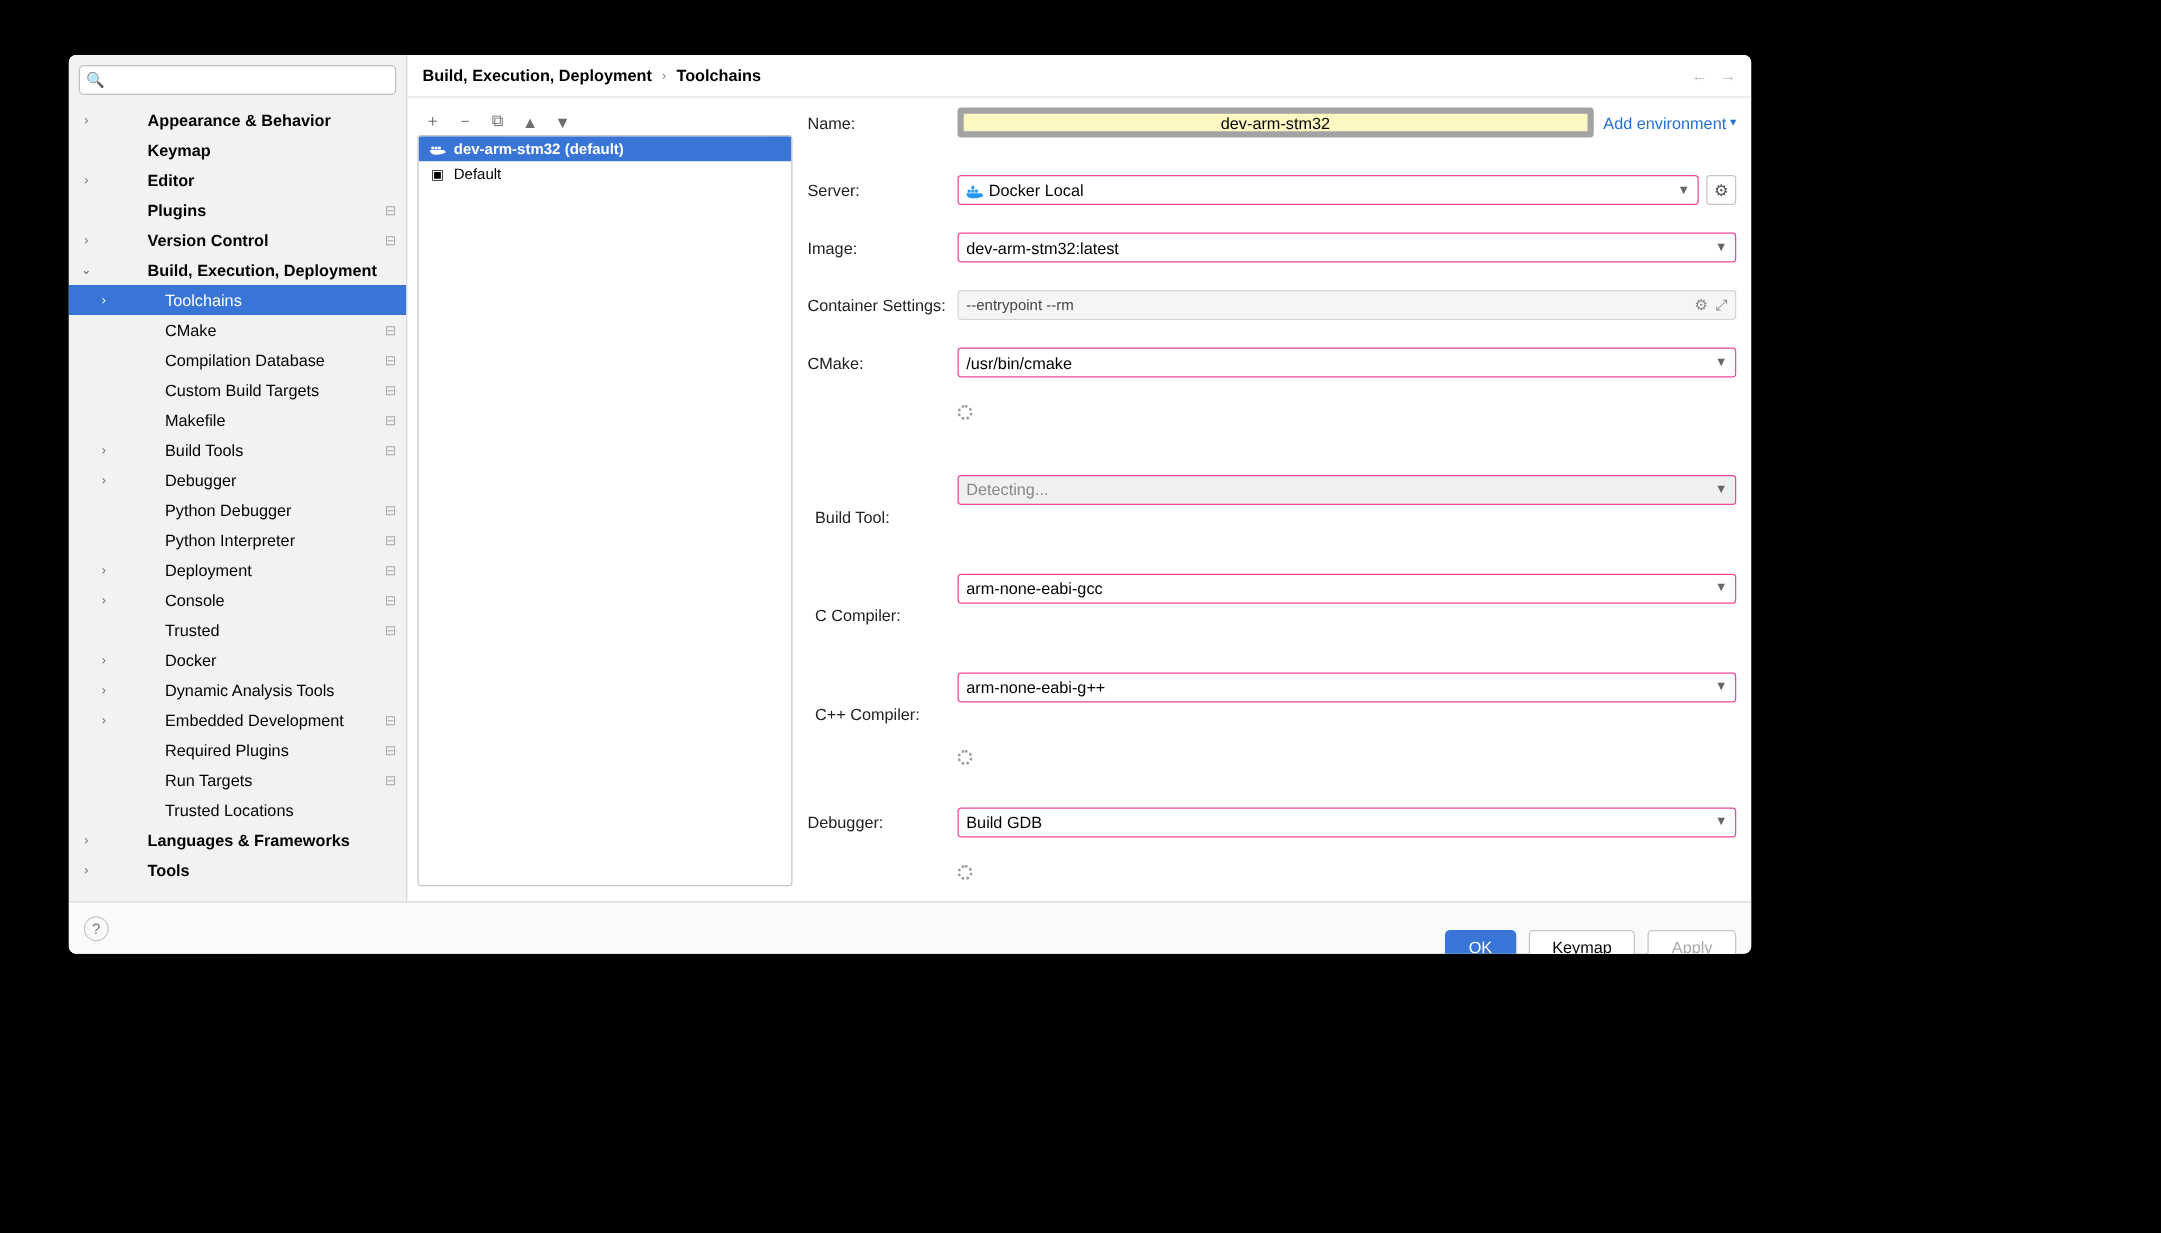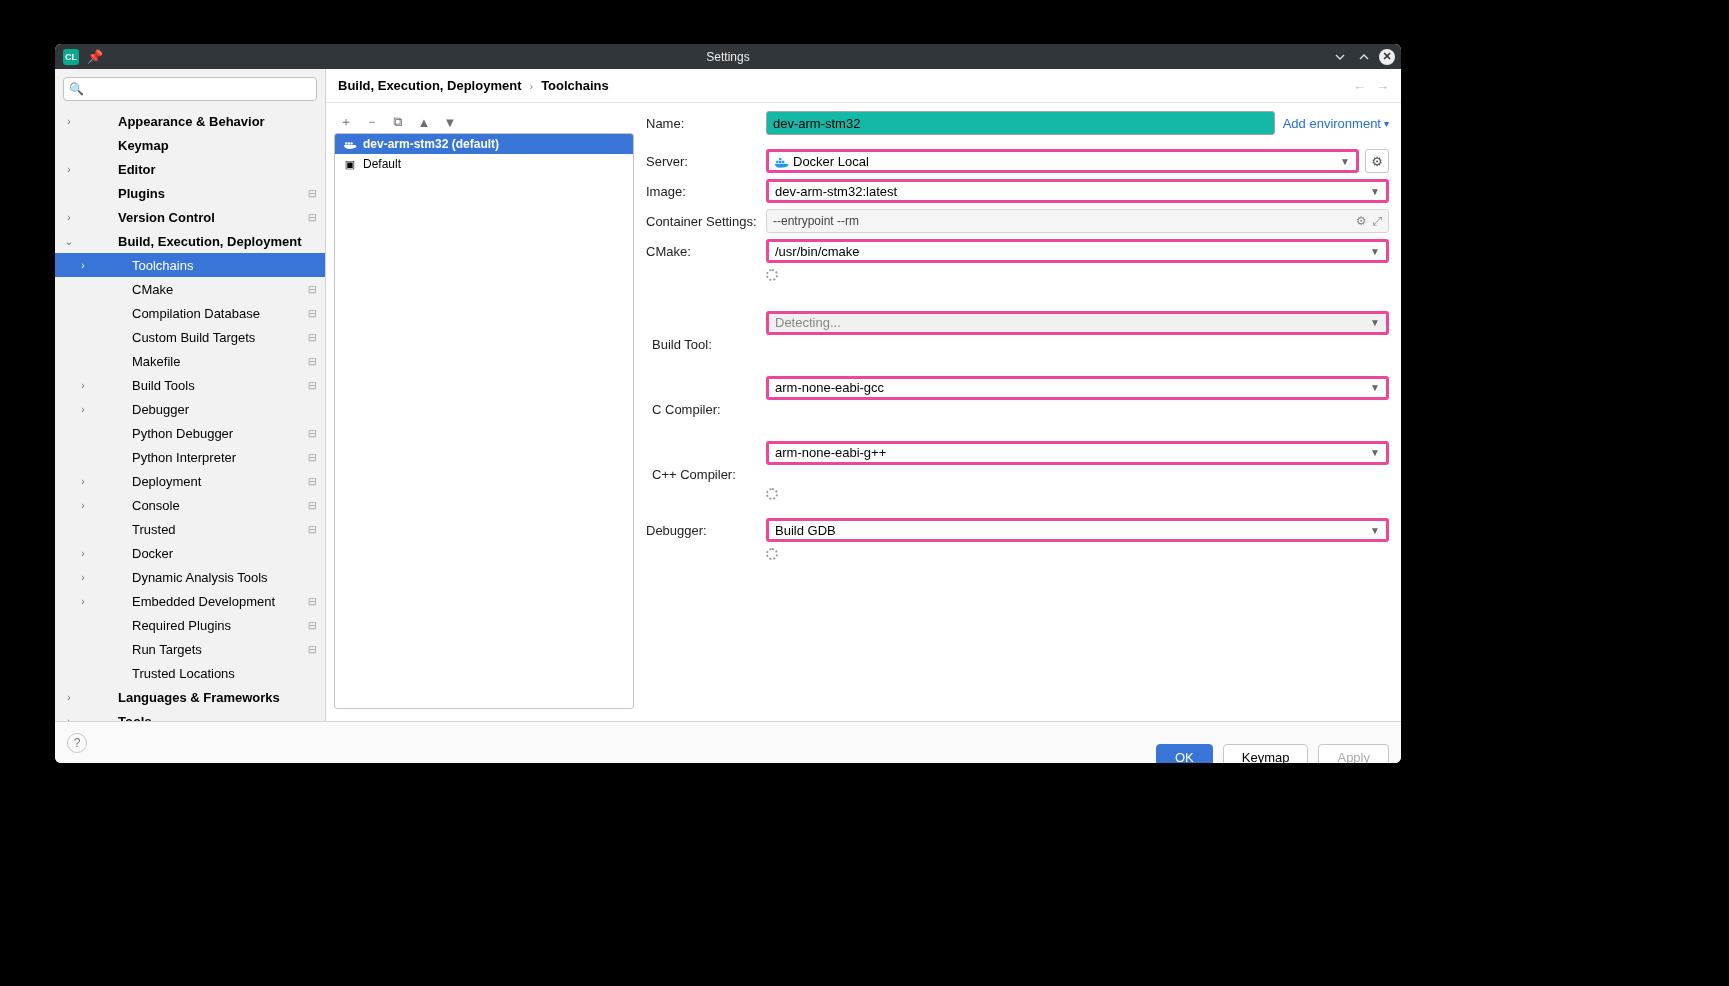--- a/index.html
+++ b/index.html
@@ -38,26 +38,26 @@
 
   .content { flex: 1; display: flex; padding: 8px 12px 12px 8px; gap: 12px; overflow: hidden; }
   .listcol { width: 300px; display: flex; flex-direction: column; }
   .list-toolbar { height: 22px; display: flex; align-items: center; gap: 10px; padding-left: 4px; }
   .list-toolbar .tbtn { color: #6e6e6e; font-size: 13px; cursor: pointer; width: 16px; text-align: center; }
   .listbox { flex: 1; border: 1px solid #c5c5c5; border-radius: 3px; background: #fff; overflow: hidden; }
   .list-item { height: 20px; display: flex; align-items: center; padding-left: 8px; font-size: 12px; gap: 6px; }
   .list-item.selected { background: #3875d6; color: #fff; font-weight: 600; }
   .list-item .licon { width: 14px; height: 14px; display: inline-flex; align-items: center; justify-content: center; font-size: 11px; }
 
-  .form { flex: 1; display: flex; flex-direction: column; gap: 6px; font-size: 13px; }
+  .form { flex: 1; display: flex; flex-direction: column; gap: 22px; font-size: 13px; }
   .row { display: flex; align-items: center; min-height: 24px; }
   .row .lbl { width: 120px; color: #222; }
   .row .lbl.indent { padding-left: 6px; width: 120px; margin-top: 44px; }
-  .row input[type=text] { flex: 1; height: 24px; border: 1px solid #a3a3a3; border-radius: 3px; padding: 0 6px; font-size: 13px; background: #14b8a6; }
-  .row .combo { flex: 1; height: 24px; border: 3px solid #ec4899; border-radius: 3px; padding: 0 6px; font-size: 13px; background: #fff; display: flex; align-items: center; position: relative; }
+  .row input[type=text] { flex: 1; height: 24px; border: 5px solid #a3a3a3; border-radius: 3px; padding: 0 6px; font-size: 13px; background: #fef9c3; text-align: center; }
+  .row .combo { flex: 1; height: 24px; border: 1px solid #ec4899; border-radius: 3px; padding: 0 6px; font-size: 13px; background: #fff; display: flex; align-items: center; position: relative; }
   .row .combo.disabled { background: #f0f0f0; color: #888; }
   .row .combo .dd { position: absolute; right: 6px; color: #666; font-size: 10px; }
   .row .link { color: #2470d8; cursor: pointer; margin-left: 8px; display: flex; align-items: center; gap: 3px; }
   .row .gearbtn { width: 24px; height: 24px; border: 1px solid #c5c5c5; border-radius: 3px; display: flex; align-items: center; justify-content: center; margin-left: 6px; cursor: pointer; color: #555; font-size: 13px; }
   .readonly-field { flex: 1; height: 24px; border: 1px solid #d5d5d5; border-radius: 3px; padding: 0 6px; font-size: 12px; background: #f5f5f5; display: flex; align-items: center; font-family: monospace; position: relative; color: #444; }
   .readonly-field .ricons { position: absolute; right: 6px; display: flex; gap: 6px; color: #888; }
   .spinner-row { height: 18px; padding-left: 120px; }
   .spinner { width: 12px; height: 12px; border: 2px dotted #999; border-radius: 50%; display: inline-block; }
   .docker-icon { width: 14px; height: 11px; display: inline-block; margin-right: 4px; }
 
@@ -65,38 +65,20 @@
   .footer .help { width: 20px; height: 20px; border: 1px solid #c5c5c5; border-radius: 50%; display: flex; align-items: center; justify-content: center; color: #777; font-size: 12px; cursor: pointer; }
   .footer .spacer { flex: 1; }
   .footer button { height: 26px; padding: 0 18px; border: 1px solid #c5c5c5; border-radius: 4px; background: #fff; font-size: 13px; cursor: pointer; margin-top: 29px; }
   .footer button.primary { background: #3875d6; color: #fff; border-color: #3875d6; }
   .footer button.disabled { color: #aaa; cursor: default; }
 </style>
 </head>
 <body>
 
 <div class="window">
-  <div class="titlebar">
-    <div class="app-icon">CL</div>
-    <div class="pin-icon">📌</div>
-    <div class="title">Settings</div>
-    <div class="win-controls">
-      <div class="win-btn">
-        <svg width="12" height="12" viewBox="0 0 12 12">
-            <path d="M2 4 L6 8 L10 4" stroke="#ddd" stroke-width="1.3" fill="none"></path>
-          </svg>
-      </div>
-      <div class="win-btn">
-        <svg width="12" height="12" viewBox="0 0 12 12">
-            <path d="M2 8 L6 4 L10 8" stroke="#ddd" stroke-width="1.3" fill="none"></path>
-          </svg>
-      </div>
-      <div class="win-btn close-btn">✕</div>
-    </div>
-  </div>
 
   <div class="body">
     <div class="sidebar">
       <div class="search">
         <span class="mag">🔍</span>
         <input type="text" placeholder="" style="">
       </div>
       <div class="tree" id="tree">
           <div class="tree-item d1 bold">
             <span class="arrow">›</span>

